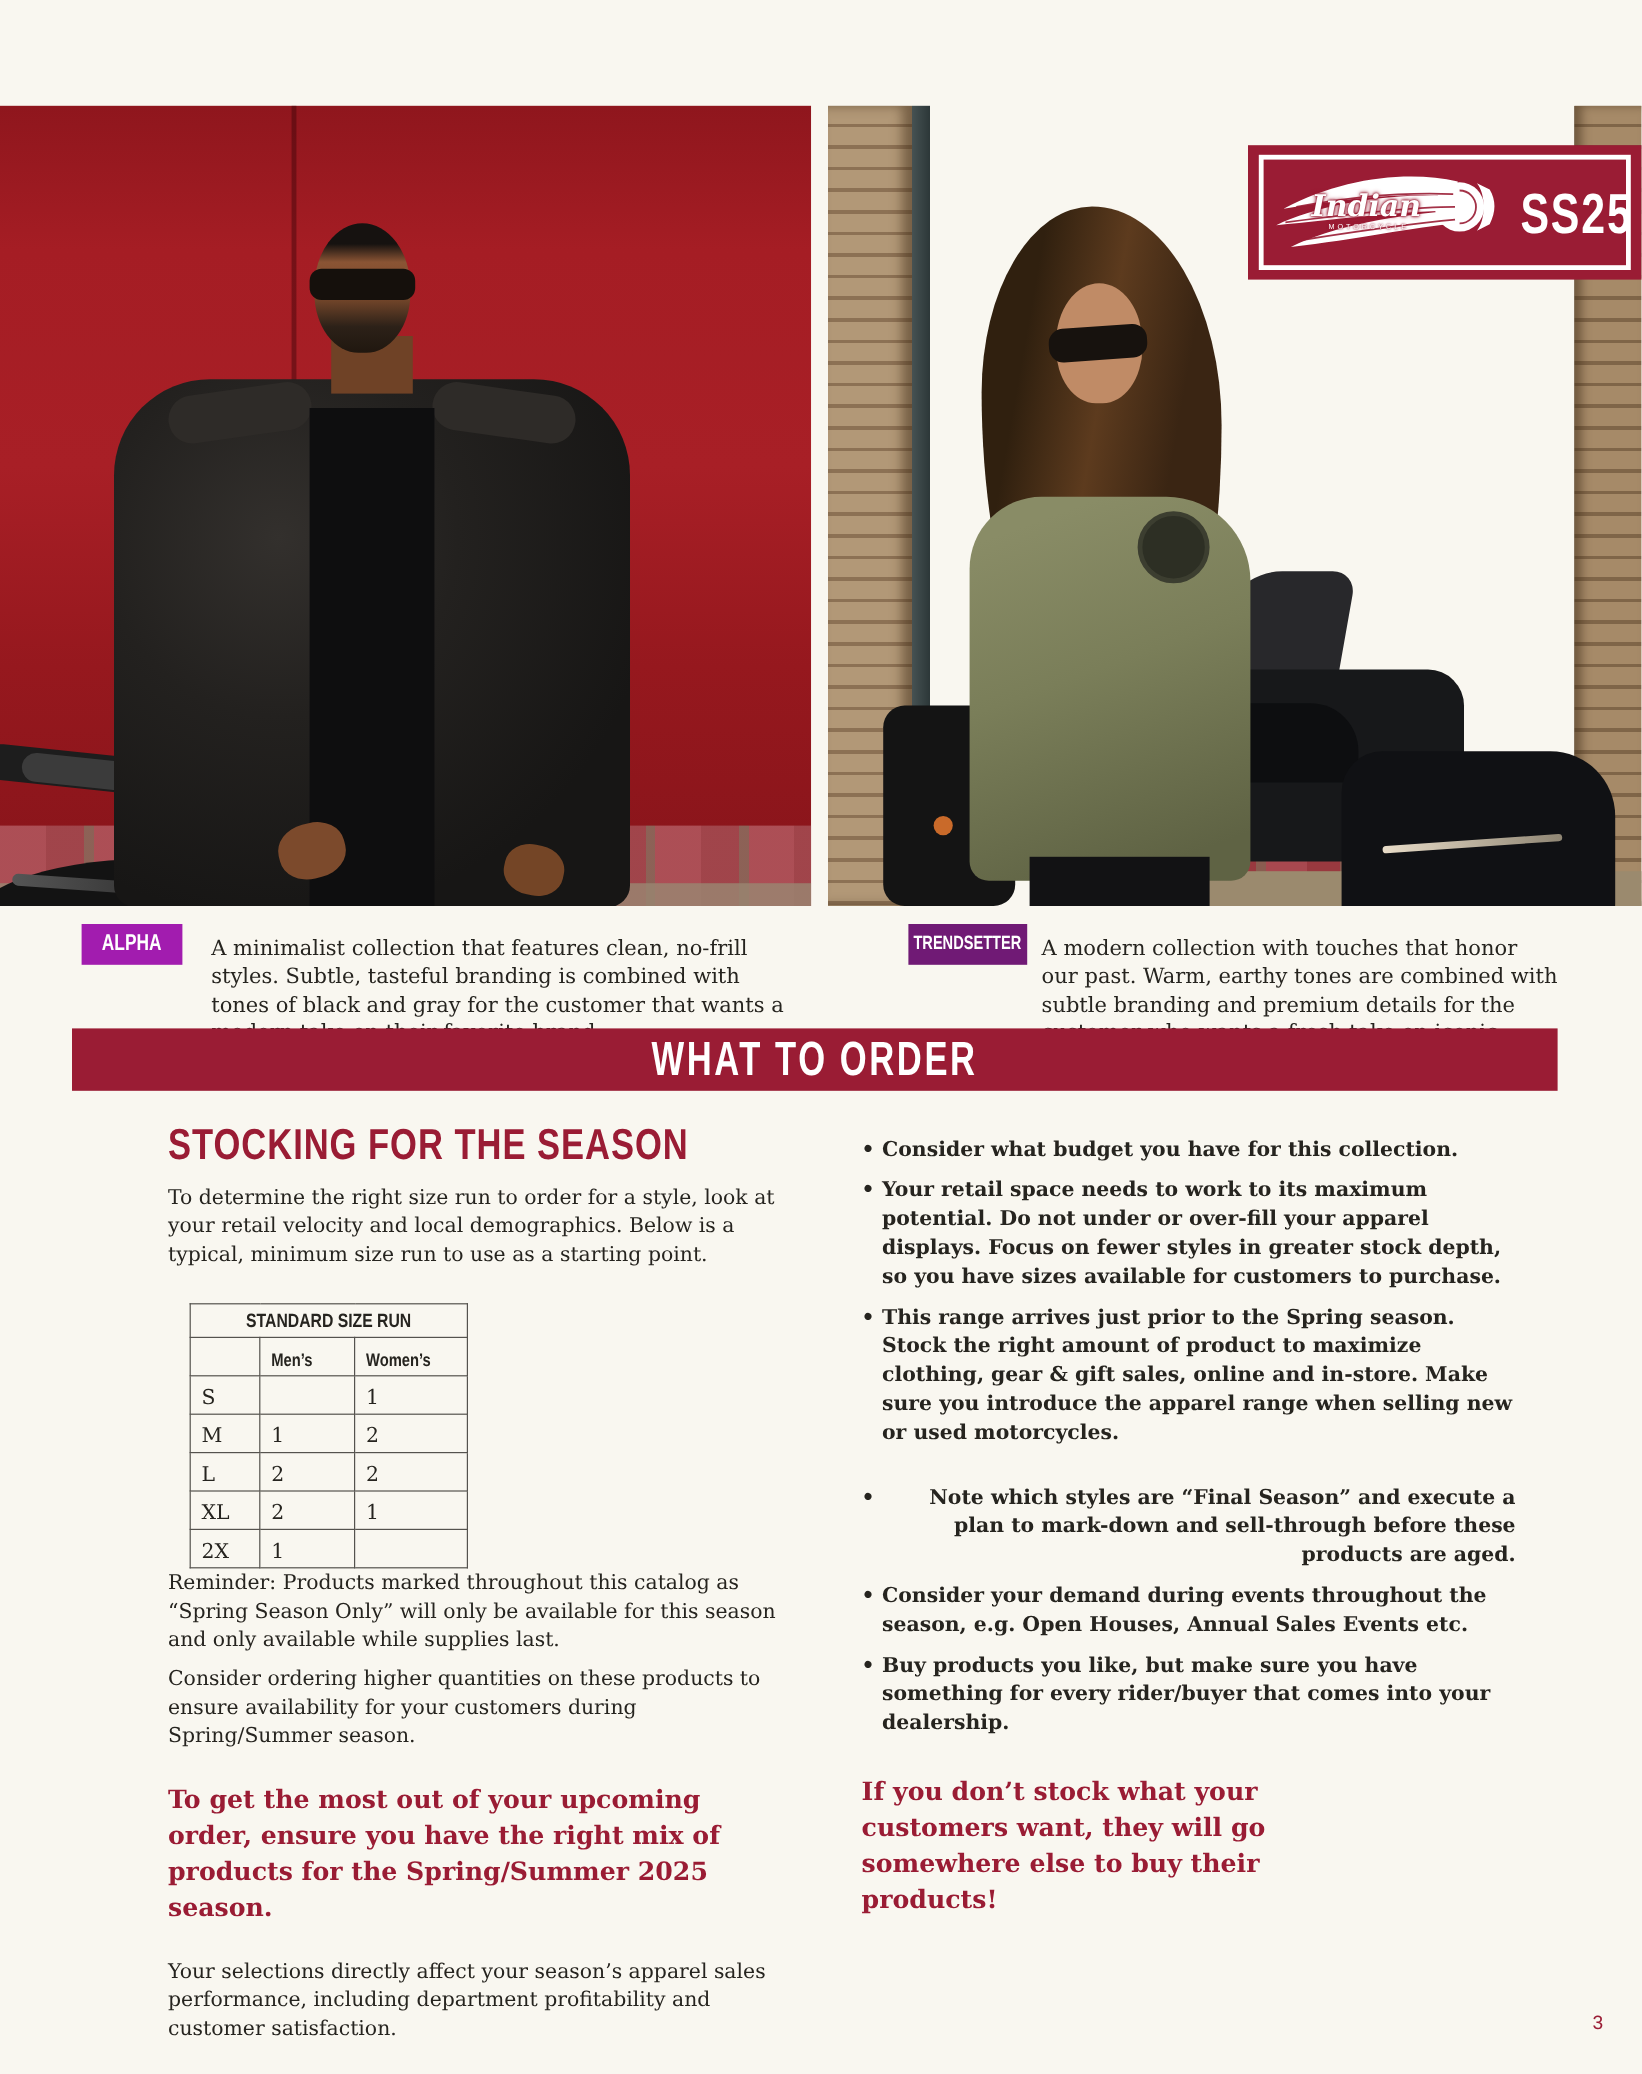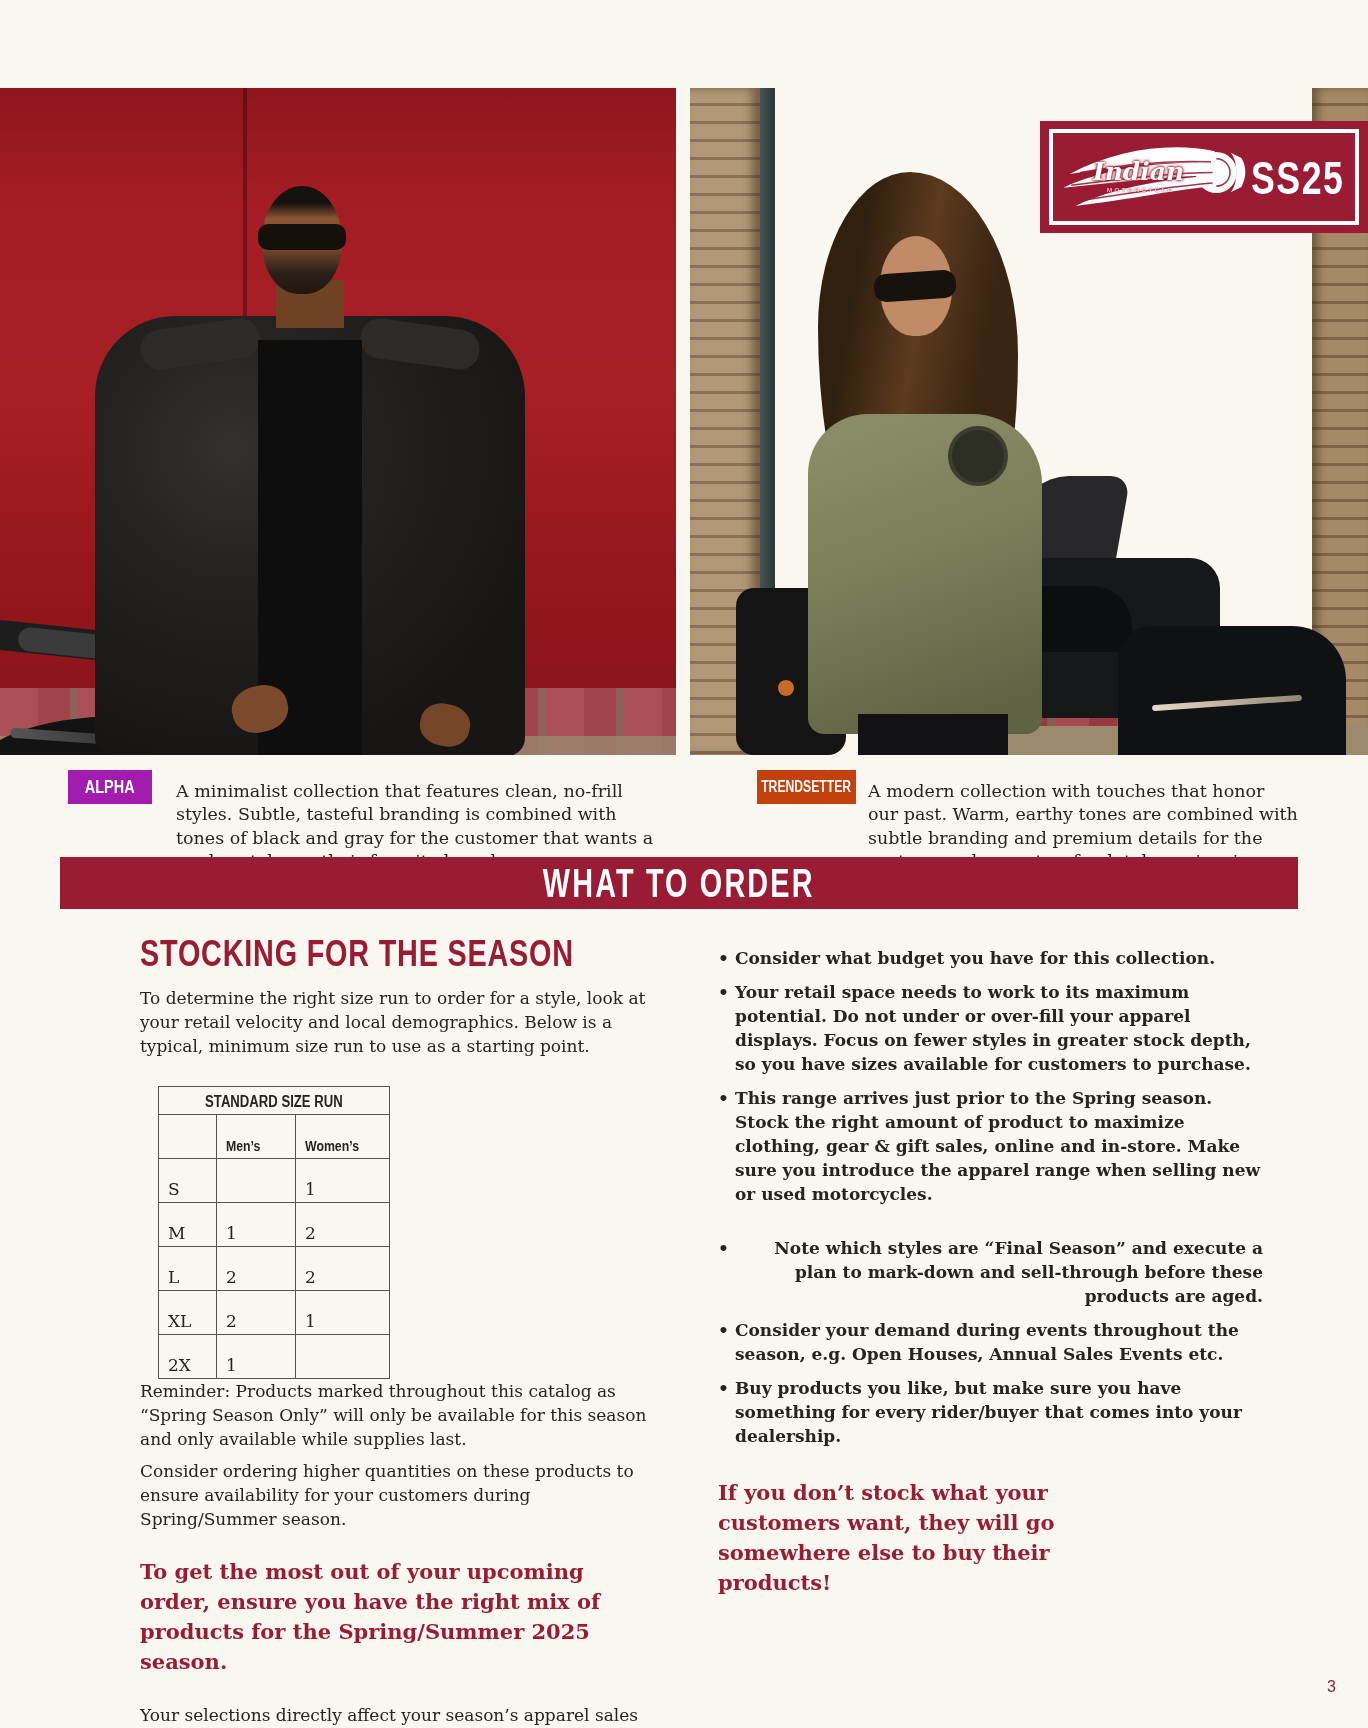--- a/index.html
+++ b/index.html
@@ -82,56 +82,56 @@
   .pr-aviators{left:184px;top:184px;width:82px;height:28px;background:#17120e;border-radius:12px;transform:rotate(-4deg);}
   .pr-jacket{left:118px;top:326px;width:234px;height:320px;
     background:linear-gradient(160deg,#898c66 10%,#7a7e59 45%,#5f6344 90%);
     border-radius:60px 70px 16px 16px;}
   .pr-patch{left:258px;top:338px;width:52px;height:52px;background:#2d2f24;border:4px solid #3c3e30;border-radius:50%;}
   .pr-pants{left:168px;top:626px;width:150px;height:41px;background:#121214;}
 
   
   .season-badge{position:absolute;left:1040px;top:33px;width:328px;height:112px;background:#9a1c34;z-index:5;}
   .season-badge .inner{position:absolute;left:9px;top:8px;right:9px;bottom:8px;
-    border:4px solid #ffffff;display:flex;align-items:center;}
+    border:4px solid #ffffff;display:flex;align-items:center;gap:16px;}
   .logo-wrap{position:relative;width:190px;height:76px;margin-left:6px;flex:0 0 auto;}
   .logo-script{position:absolute;left:34px;top:18px;font-family:"DejaVu Serif",serif;
     font-style:italic;font-weight:700;font-size:25px;color:#fff;
     text-shadow:0 0 2px #9a1c34,0 0 2px #9a1c34,0 0 4px #9a1c34;}
   .logo-sub{position:absolute;left:48px;top:48px;font-family:"Liberation Sans",sans-serif;
     font-size:6px;letter-spacing:2.5px;color:#fff;
     text-shadow:0 0 2px #9a1c34,0 0 2px #9a1c34;}
   .badge-code{font-size:47px;color:#fff;letter-spacing:2px;margin-left:2px;}
 
   
   .collections{position:absolute;left:0;top:762px;width:1368px;height:96px;}
   .tag{position:absolute;display:flex;align-items:center;justify-content:center;color:#fff;}
   .tag .cond{transform-origin:50% 50%;}
   .tag-alpha{left:68px;top:8px;width:84px;height:34px;background:#a21caf;font-size:19px;}
-  .tag-trend{left:757px;top:8px;width:99px;height:34px;background:#c2410c;font-size:16px;}
+  .tag-trend{left:757px;top:8px;width:99px;height:34px;background:#701a75;font-size:16px;}
   .blurb{position:absolute;top:0;font-size:17.5px;line-height:23.5px;}
   .blurb-alpha{left:176px;width:478px;}
   .blurb-trend{left:868px;width:430px;}
 
   
   .banner{position:absolute;left:60px;top:857px;width:1238px;height:52px;background:#9a1c34;
     display:flex;align-items:center;justify-content:center;}
   .banner .cond{font-size:40px;color:#fff;letter-spacing:3px;transform:scaleX(.72);transform-origin:50% 50%;}
 
   
   .columns{position:absolute;left:140px;top:932px;width:1120px;}
   .col-left{position:absolute;left:0;top:0;width:520px;}
   .col-right{position:absolute;left:578px;top:0;width:545px;}
   h2{margin:0;color:#9a1c34;line-height:44px;height:44px;}
   h2 .cond{font-size:36px;letter-spacing:1px;transform:scaleX(.8);}
   .para{font-size:17px;line-height:24px;margin:0;}
   .col-left .intro{margin-top:10px;}
 
   table.sizes{border-collapse:collapse;margin:28px 0 0 18px;}
-  table.sizes th,table.sizes td{border:1px solid #55534e;padding:16px 0 0 9px;height:27px;
+  table.sizes th,table.sizes td{border:1px solid #55534e;padding:4px 0 0 9px;height:27px;
     text-align:left;font-weight:normal;font-size:17px;}
   table.sizes .ttl{text-align:center;padding:0;}
   table.sizes .ttl .cond{font-size:16px;transform:scaleX(.82);transform-origin:50% 50%;}
   table.sizes .hdr .cond{font-size:15px;transform:scaleX(.82);}
   table.sizes .c0{width:48px;}
   table.sizes .c1{width:69px;}
   table.sizes .c2{width:84px;}
 
   .reminder{}
   .consider{margin-top:8px;}

